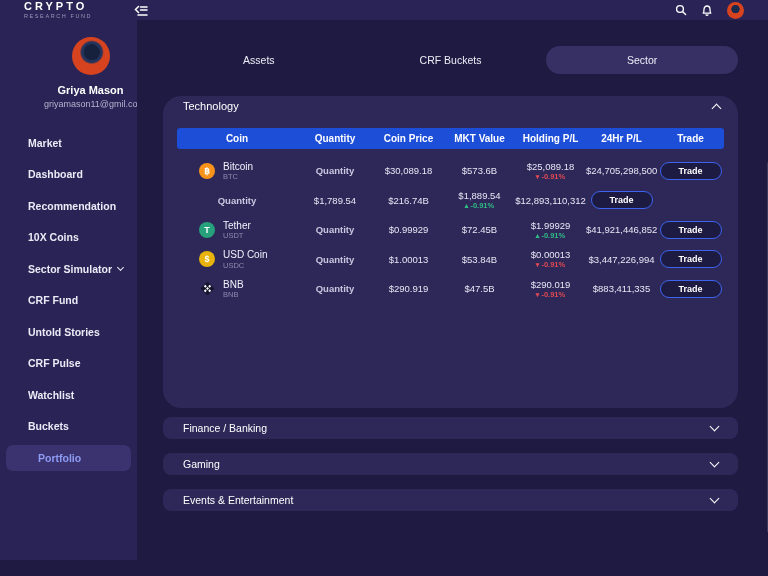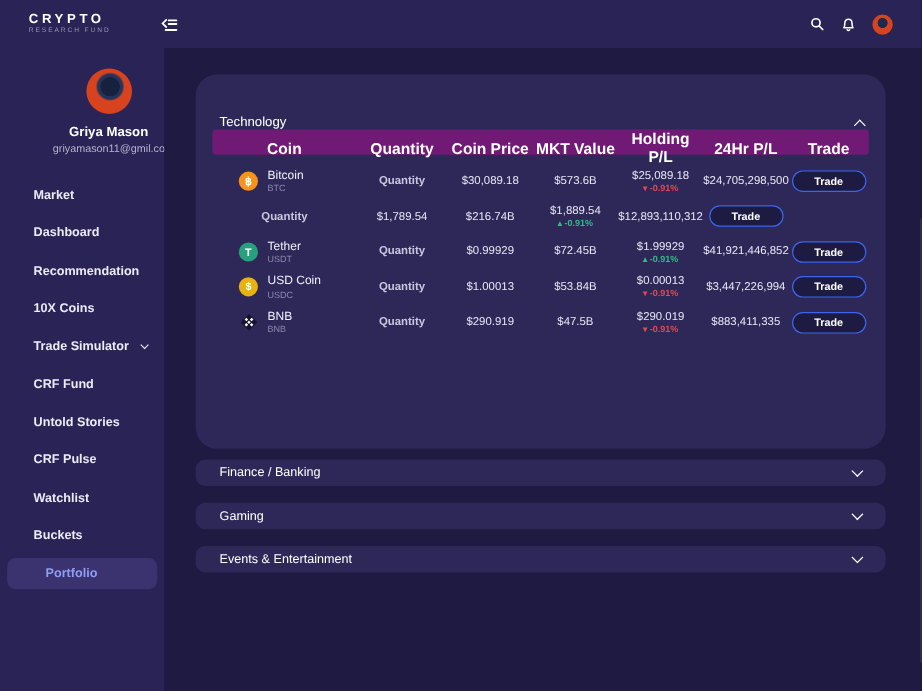--- a/index.html
+++ b/index.html
@@ -1,20 +1,20 @@
 <!DOCTYPE html>
 <html><head>
 <meta charset="utf-8">
 <style>
   * { margin:0; padding:0; box-sizing:border-box; }
   html,body { width:768px; height:576px; overflow:hidden; }
   body { font-family:"Liberation Sans", sans-serif; background:#1e1a41; }
 
   
-  .topbar { height:40px; background:#2a2355; display:flex; align-items:center; padding:0 24px; }
+  .topbar { height:20px; background:#2a2355; display:flex; align-items:center; padding:0 24px; }
   .logo { line-height:1; }
   .logo-title { color:#ffffff; font-size:11px; font-weight:700; letter-spacing:3px; }
   .logo-sub { color:#9b96bb; font-size:5.5px; letter-spacing:1.6px; margin-top:2px; }
   .collapse-btn { margin-left:42px; cursor:pointer; display:flex; align-items:center; }
   .topbar-right { margin-left:auto; display:flex; align-items:center; gap:14px; }
   .icon-btn { cursor:pointer; display:flex; align-items:center; }
   .avatar-sm { width:17px; height:17px; border-radius:50%;
     background: radial-gradient(circle at 50% 42%, #1c2a4d 0 30%, #d7431f 34% 70%, #8c1f14 100%); }
 
   
@@ -34,31 +34,31 @@
   .nav-item .chev { margin-left:auto; }
   .nav-item.active { height:26px; margin:2.75px 6px; padding-left:32px; border-radius:7px;
     background:#3a3370; color:#8f9cf4; }
 
   
   .tabs { display:grid; grid-template-columns:repeat(3,1fr); margin-top:26px; }
   .tab { height:28px; line-height:28px; text-align:center; color:#efedf8; font-size:10.5px; cursor:pointer; }
   .tab.selected { background:#373064; border-radius:14px; }
 
   
-  .panel { margin-top:22px; background:#2e2859; border-radius:18px; height:312px; padding:30px 14px; }
+  .panel { margin-top:22px; background:#2e2859; border-radius:18px; height:312px; padding:0 14px; }
   .panel-head { display:flex; align-items:center; justify-content:space-between;
     color:#ffffff; font-size:11px; padding:4px 4px 0 6px; }
   .chev { width:7px; height:7px; border-right:1.7px solid #ffffff; border-bottom:1.7px solid #ffffff; display:inline-block; }
   .chev.up { transform:rotate(-135deg); margin-top:4px; }
   .chev.down { transform:rotate(45deg); margin-bottom:3px; }
   .chev.sm { width:5px; height:5px; border-color:#eceaf6; }
 
   .grid-cols { display:grid; grid-template-columns:120px 76px 71px 71px 71px 71px 1fr; align-items:center; }
-  .table-head { background:#701a75; border-radius:3px; height:21px;
-    font-size:13px; font-weight:700; color:#ffffff; }
+  .table-head { margin-top:16px; background:#1d4ed8; border-radius:3px; height:21px;
+    font-size:10px; font-weight:700; color:#ffffff; }
   .table-head > div { text-align:center; }
   .rows { margin-top:7px; }
   .row { height:29.5px; }
   .cell { text-align:center; font-size:9.5px; color:#e8e5f4; }
   .cell.qty { color:#cac6df; font-weight:700; }
   .coin-cell { display:flex; align-items:center; gap:8px; padding-left:22px; }
   .coin-icon { width:16px; height:16px; border-radius:50%; flex:none; display:flex;
     align-items:center; justify-content:center; color:#fff; font-size:9px; font-weight:700; }
   .coin-icon.btc { background:#f7931a; }
   .coin-icon.usdt { background:#26a17b; }
@@ -134,21 +134,21 @@
       <li class="nav-item">
           <span>Dashboard</span>
         </li>
       <li class="nav-item">
           <span>Recommendation</span>
         </li>
       <li class="nav-item">
           <span>10X Coins</span>
         </li>
       <li class="nav-item">
-        <span>Trade Simulator</span>
+        <span>Sector Simulator</span>
         <span class="chev down sm"></span>
       </li>
       <li class="nav-item">
           <span>CRF Fund</span>
         </li>
       <li class="nav-item">
           <span>Untold Stories</span>
         </li>
       <li class="nav-item">
           <span>CRF Pulse</span>
@@ -160,20 +160,25 @@
           <span>Buckets</span>
         </li>
       <li class="nav-item active">
           <span>Portfolio</span>
         </li>
     </ul>
   </div>
 
   <div class="main">
 
+    <div class="tabs">
+      <div class="tab">Assets</div>
+      <div class="tab">CRF Buckets</div>
+      <div class="tab selected">Sector</div>
+    </div>
 
     <div class="panel">
       <div class="panel-head">
         <span>Technology</span>
         <span class="chev up"></span>
       </div>
 
       <div class="table-head grid-cols">
         <div>Coin</div>
         <div>Quantity</div>

